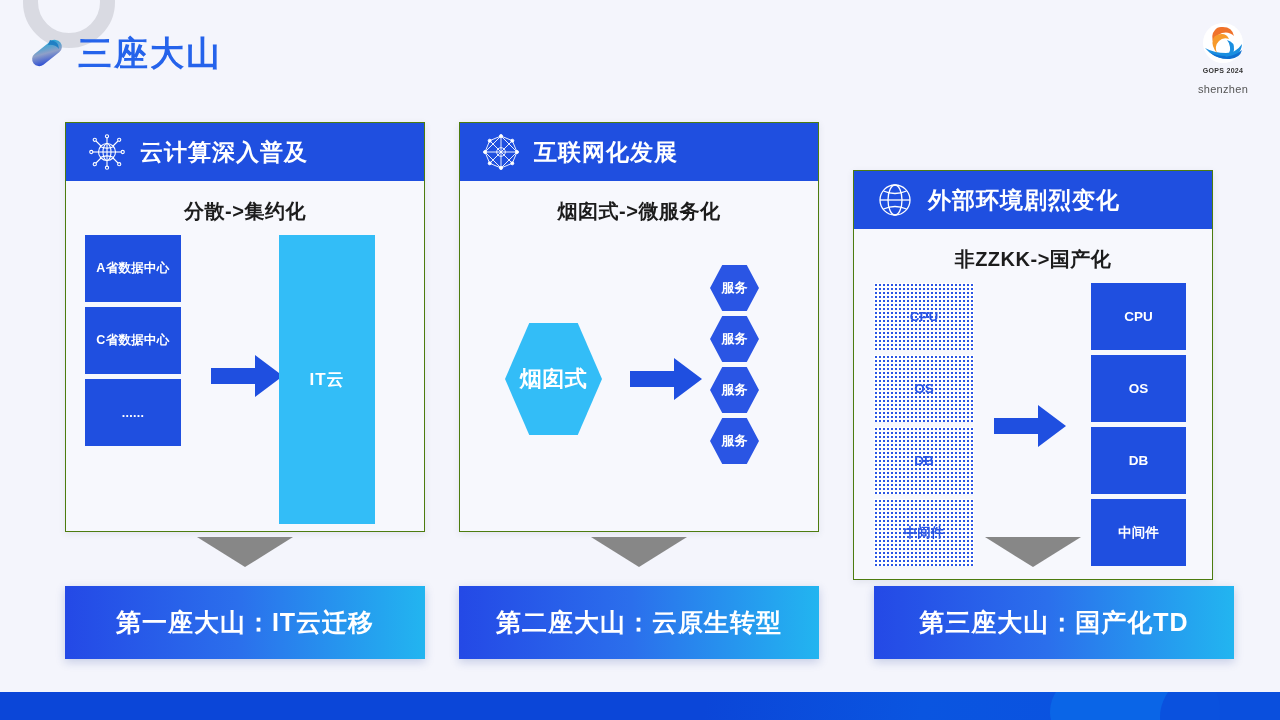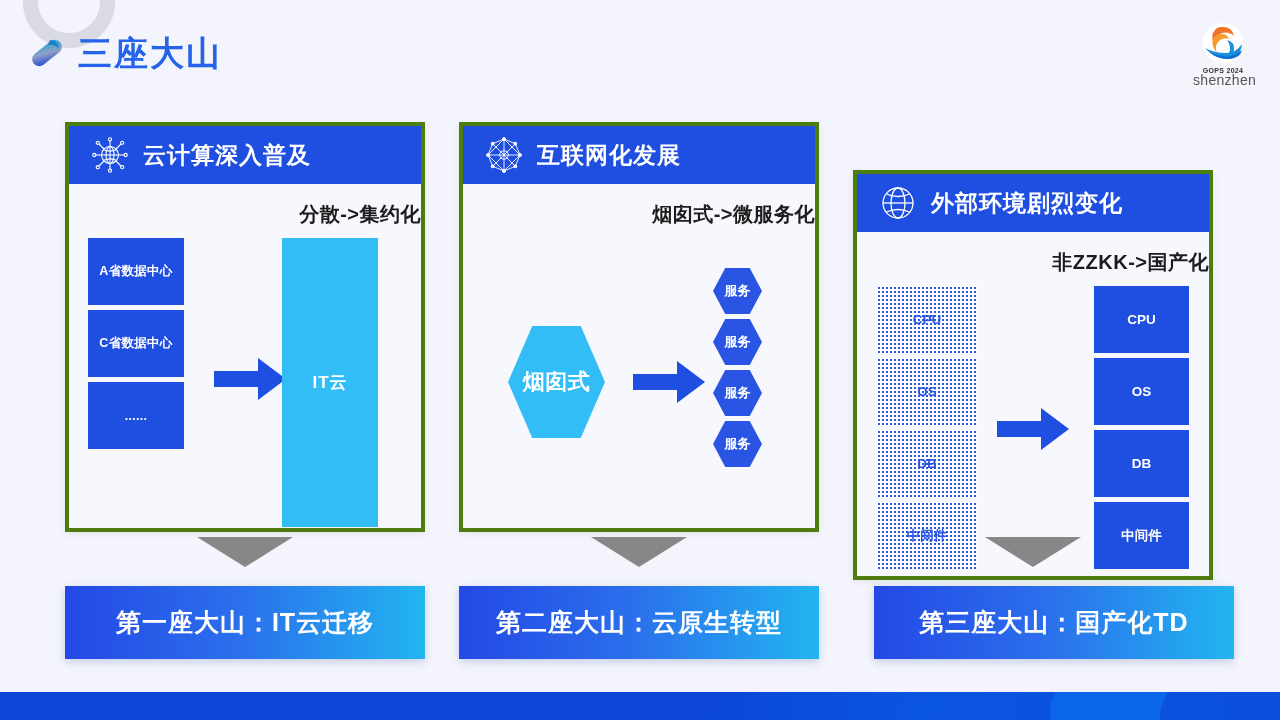--- a/index.html
+++ b/index.html
@@ -36,43 +36,43 @@
   .header { position:absolute; left:0; top:0; width:1280px; height:105px; }
   .logo-mark { position:absolute; left:24px; top:29px; width:46px; height:46px; }
   .page-title {
     position:absolute; left:78px; top:33px;
     font-size:34px; font-weight:bold; color:#2563eb;
     letter-spacing:2px; line-height:40px;
   }
   .brand-logo { position:absolute; right:27px; top:22px; width:60px; height:64px; text-align:center; }
   .brand-logo .mark { width:52px; height:44px; margin:0 auto; position:relative; }
   .brand-logo .t1 { font-size:7px; font-weight:bold; color:#333; letter-spacing:.3px; line-height:9px;}
-  .brand-logo .t2 { font-size:14px; color:#555; letter-spacing:.3px; line-height:10px;}
+  .brand-logo .t2 { font-size:11px; color:#555; letter-spacing:.3px; line-height:10px;margin-top:9px;}
 
   
   .card {
     position:absolute; top:122px; width:360px; height:410px;
     background:#f7f8fd;
-    border:4px solid #4d7c0f;
+    border:1px solid #4d7c0f;
     box-shadow:0 2px 7px rgba(40,50,90,.09);
   }
   #card-0 { left:65px; }
   #card-1 { left:459px; }
   #card-2 { left:853px;margin-top:48px; }
 
   .card-header {
     height:58px; background:#1f4fe0; color:#fff;
     display:flex; align-items:center; padding-left:22px; gap:14px;
   }
   .card-header .hicon { width:38px; height:38px; flex:none; }
   .card-header .htitle {
     font-size:23px; font-weight:bold; letter-spacing:1px; white-space:nowrap;
   }
   .card-sub {
-    text-align:right; font-size:20px; font-weight:bold; color:#1c1c1c;
+    text-align:center; font-size:20px; font-weight:bold; color:#1c1c1c;
     margin-top:17px; letter-spacing:.5px;
   }
   .card-body { position:relative; height:300px; margin-top:10px; }
 
   
   .box-col { position:absolute; left:19px; top:0; width:96px; }
   .blue-box {
     width:96px; height:67px; background:#1f4fe0; color:#fff;
     display:flex; align-items:center; justify-content:center;
     font-size:12.5px; font-weight:bold; letter-spacing:.3px;

